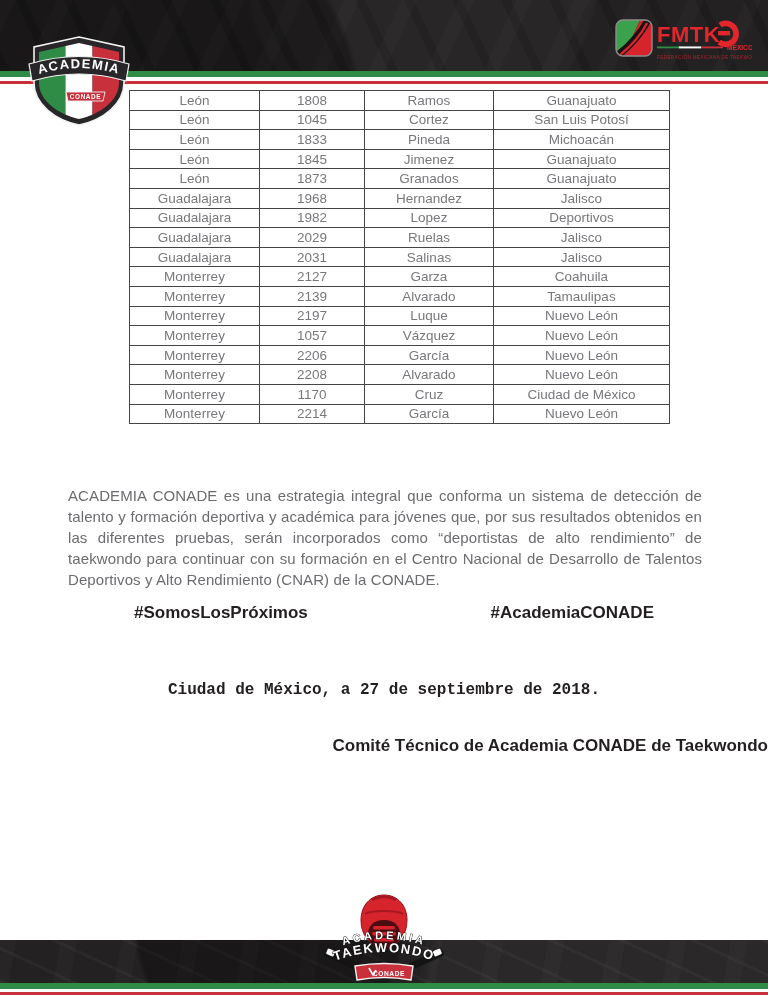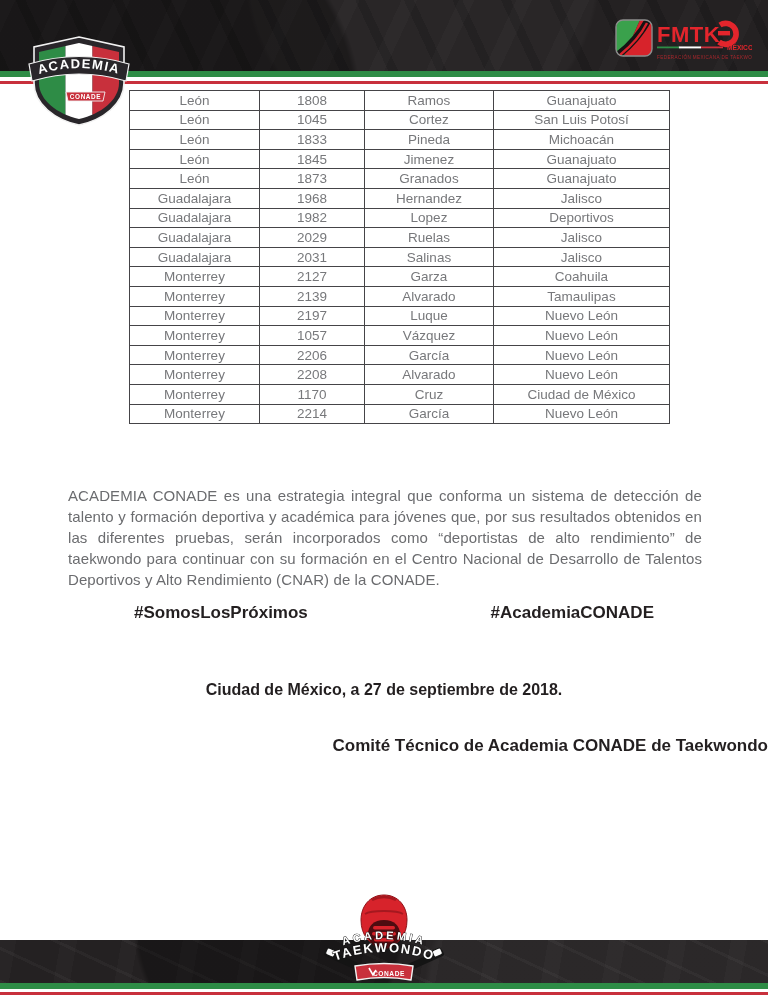--- a/index.html
+++ b/index.html
@@ -69,21 +69,21 @@
     margin-top:24px;
   }
   .hashtags{
     position:absolute;left:0;top:603px;width:768px;
     display:flex;justify-content:space-between;
     padding:0 114px 0 134px;
     font-weight:bold;font-size:17px;color:var(--heading-text);
   }
   .date-line{
     position:absolute;left:0;top:681px;width:768px;
-    text-align:center;font-weight:bold;font-size:16px;color:var(--heading-text);
+    text-align:center;font-weight:bold;font-size:16px;color:var(--heading-text);font-family:Liberation Mono, monospace;
   }
   .committee-line{
     position:absolute;left:0;top:736px;width:768px;
     text-align:right;font-weight:bold;font-size:17px;color:var(--heading-text);
   }
 
   
   .footer-band{
     position:absolute;left:0;top:940px;width:768px;height:43px;
     background-color:var(--dark);

